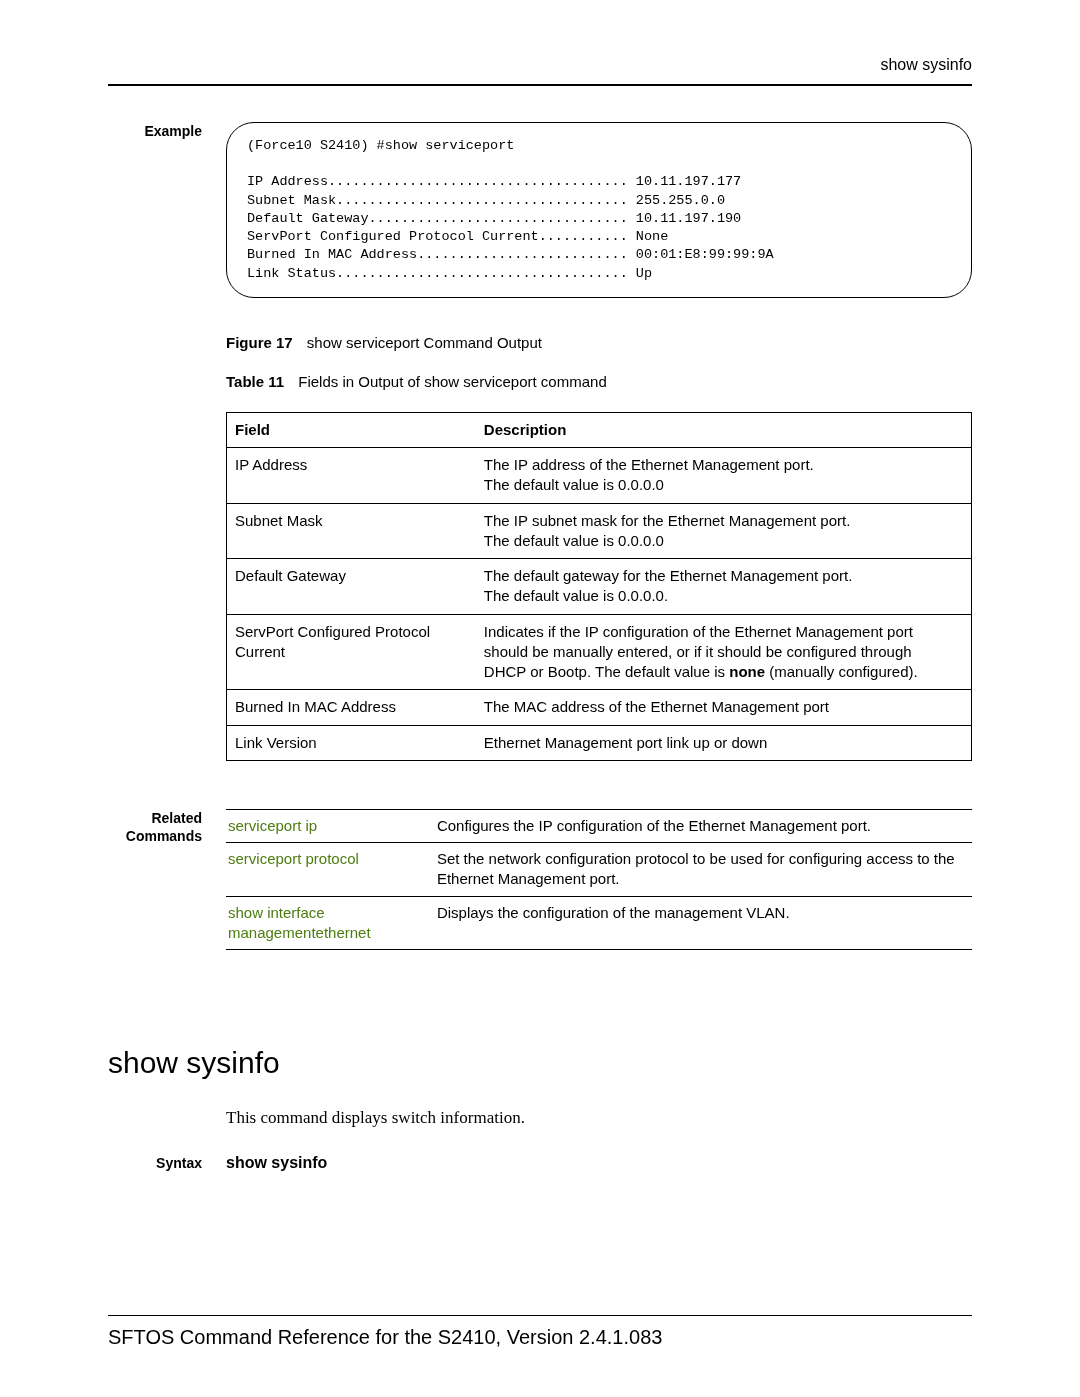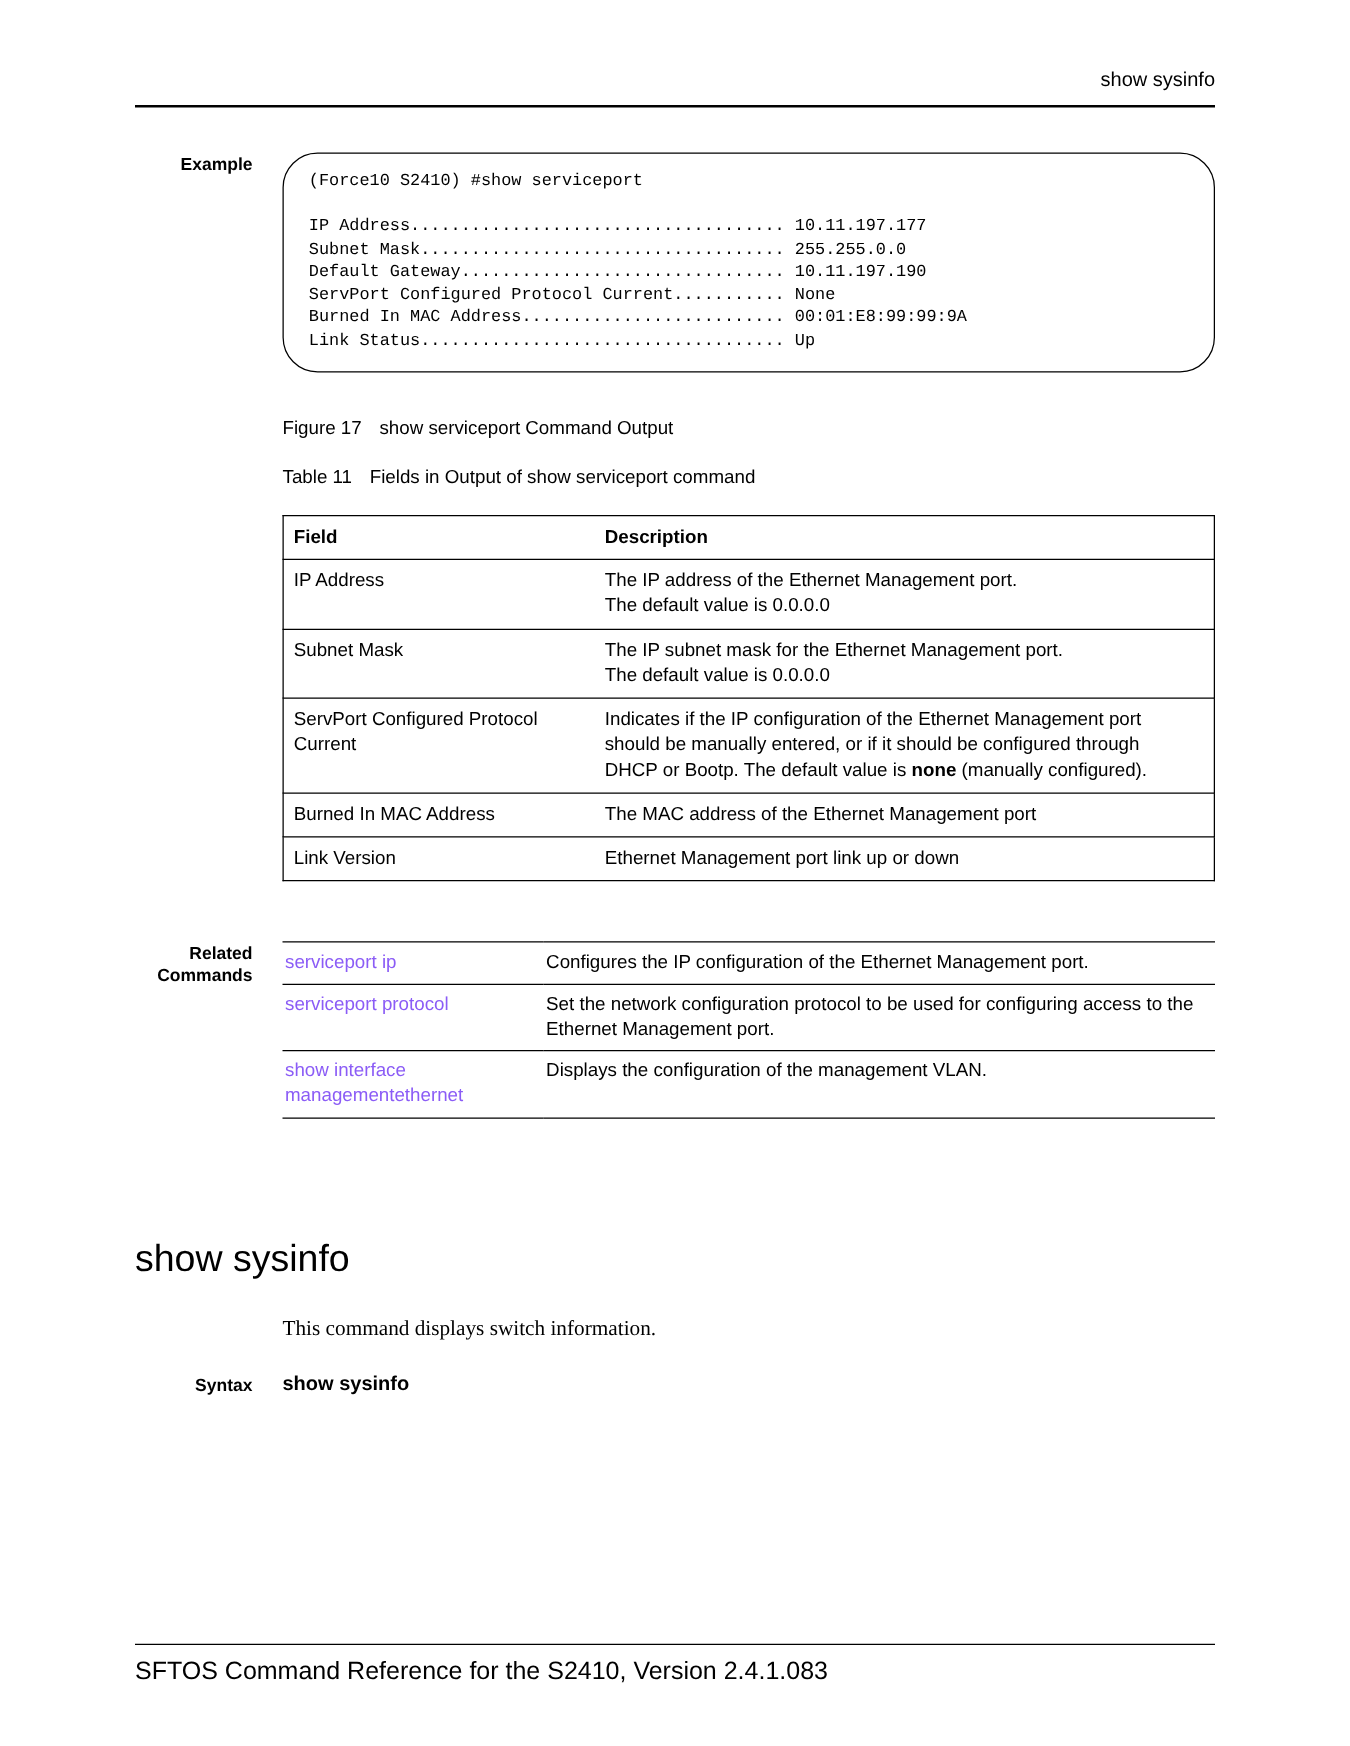--- a/index.html
+++ b/index.html
@@ -43,21 +43,21 @@
       font-family: "Courier New", monospace;
       font-size: 13.5px;
       white-space: pre;
       line-height: 1.35;
       margin-bottom: 36px;
     }
     .caption {
       font-size: 15px;
       margin-bottom: 22px;
     }
-    .caption b { font-weight: normal; margin-right: 10px; }
+    .caption b { font-weight: bold; margin-right: 10px; }
     table.fields {
       width: 100%;
       border-collapse: collapse;
       font-size: 15px;
       margin-bottom: 48px;
     }
     table.fields th, table.fields td {
       border-top: 1px solid #000;
       border-bottom: 1px solid #000;
       text-align: left;
@@ -84,21 +84,21 @@
       border-top: 1px solid #000;
       border-bottom: 1px solid #000;
       text-align: left;
       vertical-align: top;
       padding: 6px 10px 6px 2px;
       line-height: 1.35;
     }
     table.related td:first-child {
       width: 28%;
     }
-    .link { color: #8b5cf6; }
+    .link { color: #4d7c0f; }
     .h1 {
       font-family: Arial, Helvetica, sans-serif;
       font-size: 30px;
       font-weight: normal;
       margin-top: 96px;
       margin-bottom: 28px;
     }
     .body-text {
       font-family: "Times New Roman", serif;
       font-size: 17px;
@@ -169,20 +169,25 @@
             <td>IP Address</td>
             <td style="white-space:pre-line">The IP address of the Ethernet Management port.
 The default value is 0.0.0.0</td>
           </tr>
           <tr>
             <td>Subnet Mask</td>
             <td style="white-space:pre-line">The IP subnet mask for the Ethernet Management port.
 The default value is 0.0.0.0</td>
           </tr>
           <tr>
+            <td>Default Gateway</td>
+            <td style="white-space:pre-line">The default gateway for the Ethernet Management port.
+The default value is 0.0.0.0.</td>
+          </tr>
+          <tr>
             <td>ServPort Configured Protocol Current</td>
             <td>
               <span>Indicates if the IP configuration of the Ethernet Management port should be manually entered, or if it should be configured through DHCP or Bootp. The default value is </span><span class="bold-inline">none</span><span> (manually configured).</span>
             </td>
           </tr>
           <tr>
             <td>Burned In MAC Address</td>
             <td>The MAC address of the Ethernet Management port</td>
           </tr>
           <tr>

